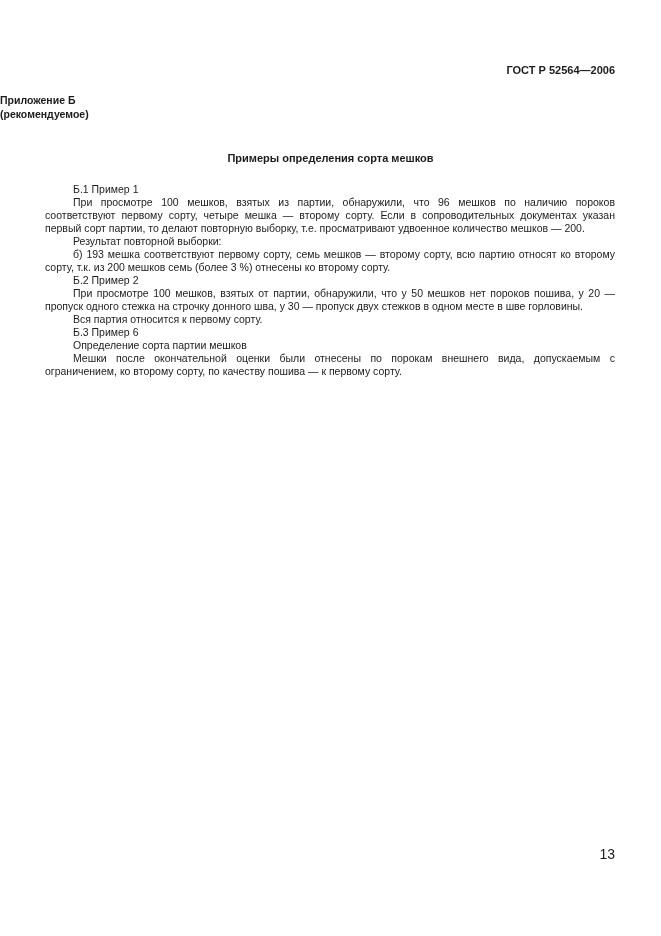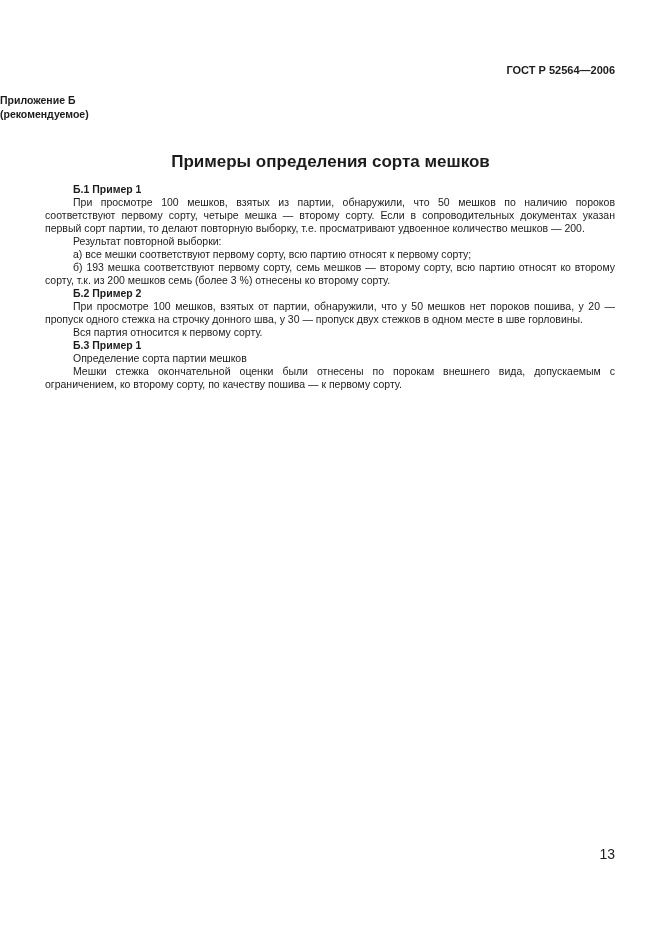--- a/index.html
+++ b/index.html
@@ -34,37 +34,37 @@
     font-size: 10.5px;
     line-height: 14px;
   }
   .page-title {
     position: absolute;
     top: 152px;
     left: 0;
     right: 0;
     text-align: center;
     font-weight: bold;
-    font-size: 17px;
+    font-size: 11px;
   }
   .body-text {
     position: absolute;
     top: 183px;
     left: 45px;
     width: 570px;
     font-size: 10.5px;
     line-height: 13px;
     text-align: justify;
   }
   .body-text p {
     margin: 0;
     text-indent: 28px;
   }
   .body-text p.bold {
-    font-weight: bold;
+    font-weight: normal;
   }
   .page-number {
     position: absolute;
     top: 846px;
     left: 45px;
     width: 570px;
     text-align: right;
     font-size: 14px;
   }
 </style>
@@ -77,27 +77,26 @@
 
   <div class="annex-block">
     <div>Приложение Б</div>
     <div>(рекомендуемое)</div>
   </div>
 
   <div class="page-title">Примеры определения сорта мешков</div>
 
   <div class="body-text">
       <p class="bold">Б.1  Пример 1</p>
-      <p class="">При просмотре 100 мешков, взятых из партии, обнаружили, что 50 мешков по наличию пороков соответствуют первому сорту, четыре мешка — второму сорту. Если в сопроводительных документах указан первый сорт партии, то делают повторную выборку, т.е. просматривают удвоенное количество мешков — 200.</p>
+      <p class="">При просмотре 100 мешков, взятых из партии, обнаружили, что 96 мешков по наличию пороков соответствуют первому сорту, четыре мешка — второму сорту. Если в сопроводительных документах указан первый сорт партии, то делают повторную выборку, т.е. просматривают удвоенное количество мешков — 200.</p>
       <p class="">Результат повторной выборки:</p>
-      <p class="">а)  все мешки соответствуют первому сорту, всю партию относят к первому сорту;</p>
       <p class="">б)  193 мешка соответствуют первому сорту, семь мешков — второму сорту, всю партию относят ко второму сорту, т.к. из 200 мешков семь (более 3 %) отнесены ко второму сорту.</p>
       <p class="bold">Б.2  Пример 2</p>
       <p class="">При просмотре 100 мешков, взятых от партии, обнаружили, что у 50 мешков нет пороков пошива, у 20 — пропуск одного стежка на строчку донного шва, у 30 — пропуск двух стежков в одном месте в шве горловины.</p>
       <p class="">Вся партия относится к первому сорту.</p>
-      <p class="bold">Б.3  Пример 1</p>
+      <p class="bold">Б.3  Пример 6</p>
       <p class="">Определение сорта партии мешков</p>
-      <p class="">Мешки стежка окончательной оценки были отнесены по порокам внешнего вида, допускаемым с ограничением, ко второму сорту, по качеству пошива — к первому сорту.</p>
+      <p class="">Мешки после окончательной оценки были отнесены по порокам внешнего вида, допускаемым с ограничением, ко второму сорту, по качеству пошива — к первому сорту.</p>
     </div>
 
   <div class="page-number">13</div>
 
 </div>
 
 </body></html>

